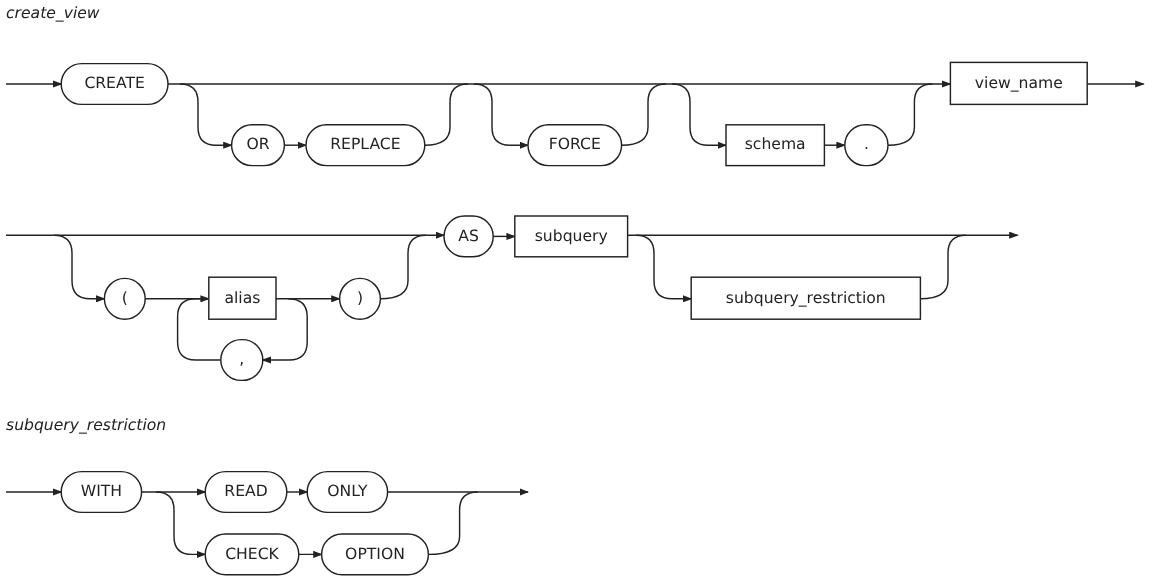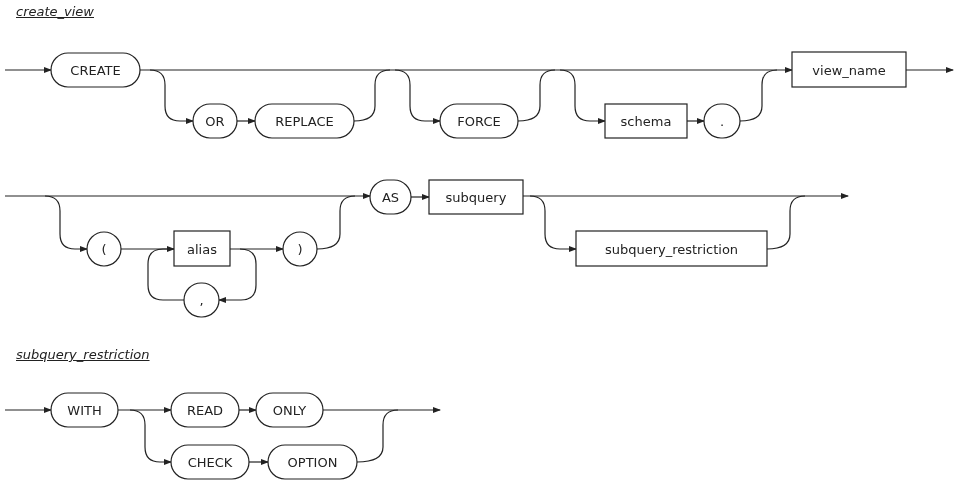--- a/index.html
+++ b/index.html
@@ -1,17 +1,17 @@
 <!DOCTYPE html>
 <html><head>
 <meta charset="utf-8">
 <style>
   html, body { margin: 0; padding: 0; background: #ffffff; }
   body { width: 965px; height: 488px; position: relative; overflow: hidden; font-family: "DejaVu Sans", sans-serif; }
-  .title { position: absolute; left: 16px; font-style: italic; font-size: 13px; color: #222; text-decoration: underline; }
+  .title { position: absolute; left: 5px; font-style: italic; font-size: 13px; color: #222; }
   svg { position: absolute; left: 0; top: 0; }
   .line { stroke: #222; stroke-width: 1.2; fill: none; }
   .shape { stroke: #222; stroke-width: 1.2; fill: #fff; }
   .lbl { font-family: "DejaVu Sans", sans-serif; font-size: 13px; fill: #222; text-anchor: middle; dominant-baseline: central; }
 </style>
 </head>
 <body>
 
 <div class="title" style="top:4px;">create_view</div>
 <div class="title" style="top:347px;">subquery_restriction</div>

